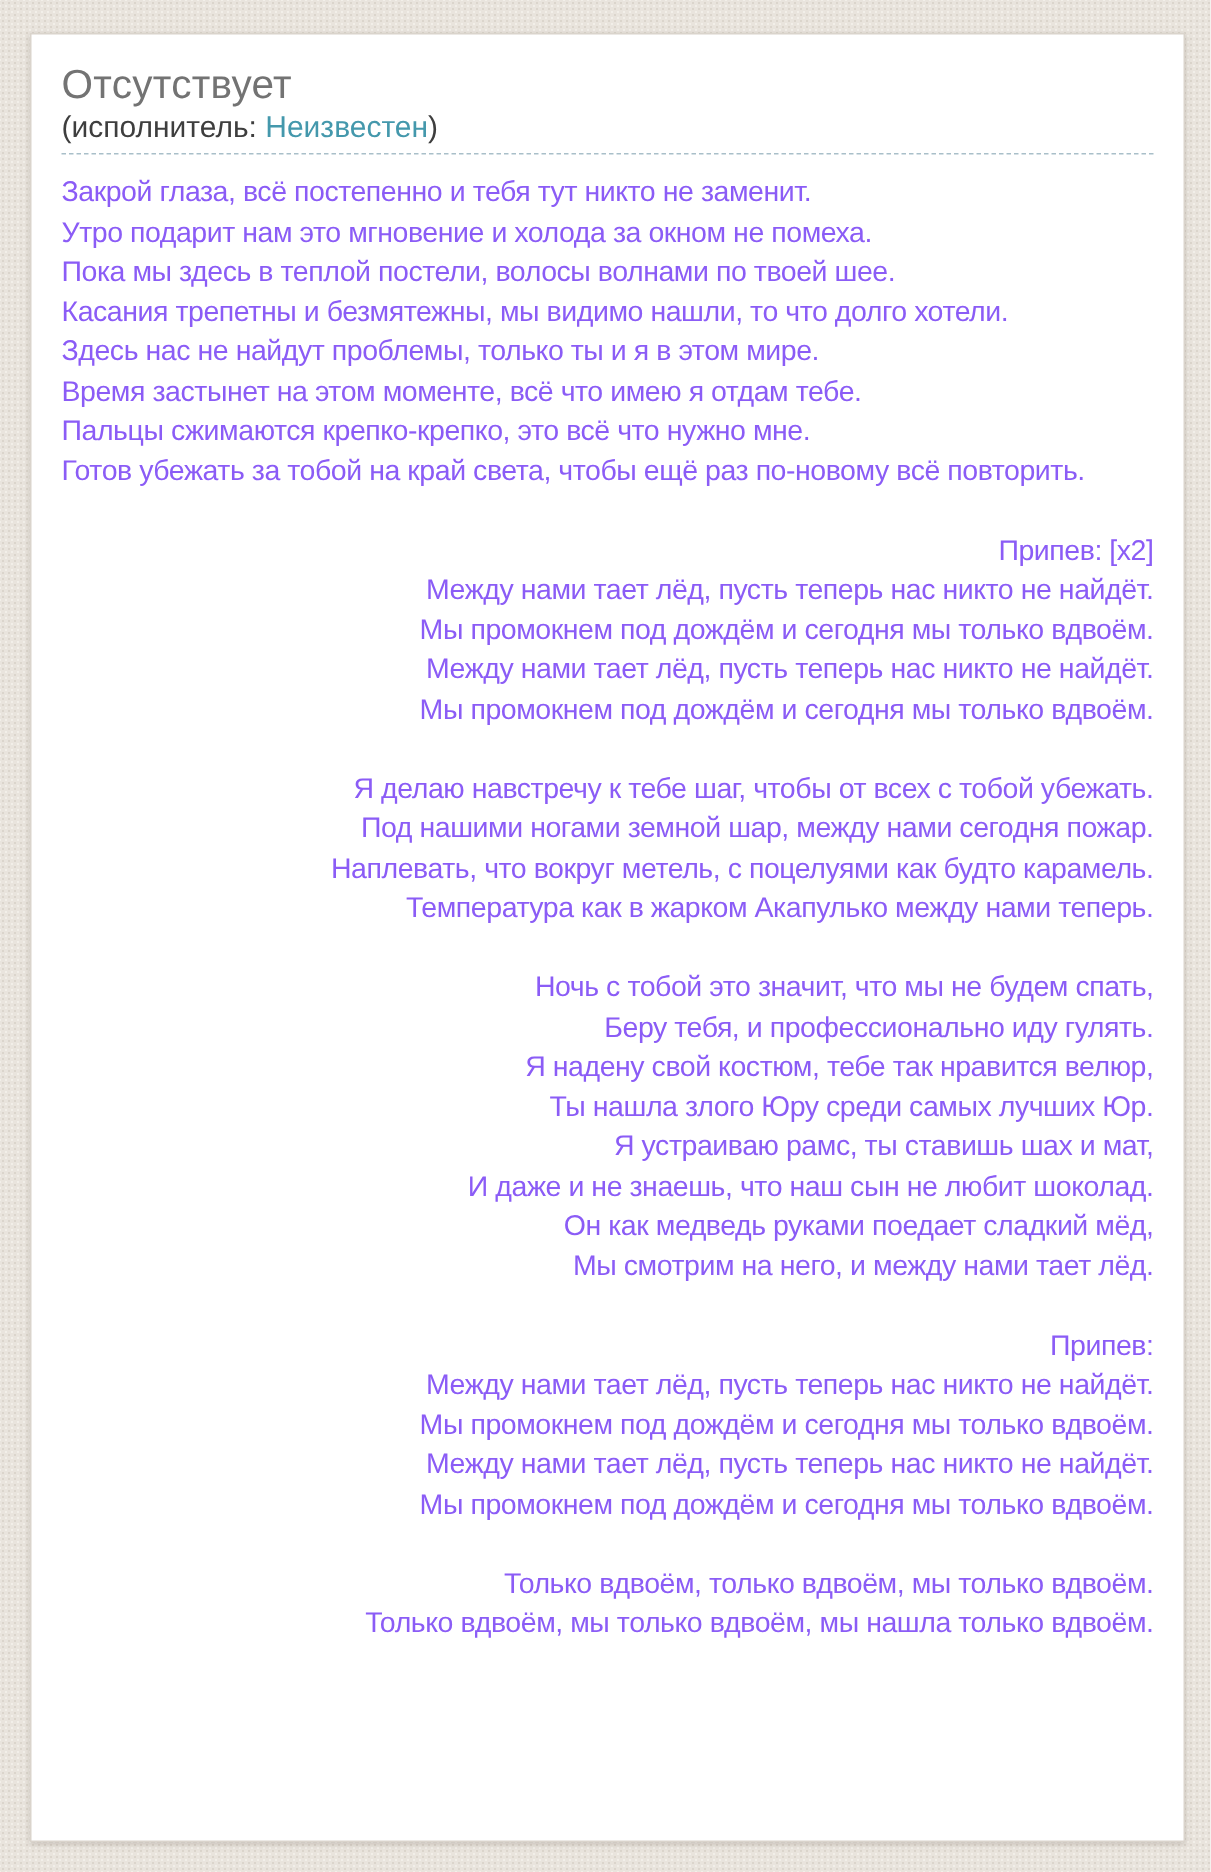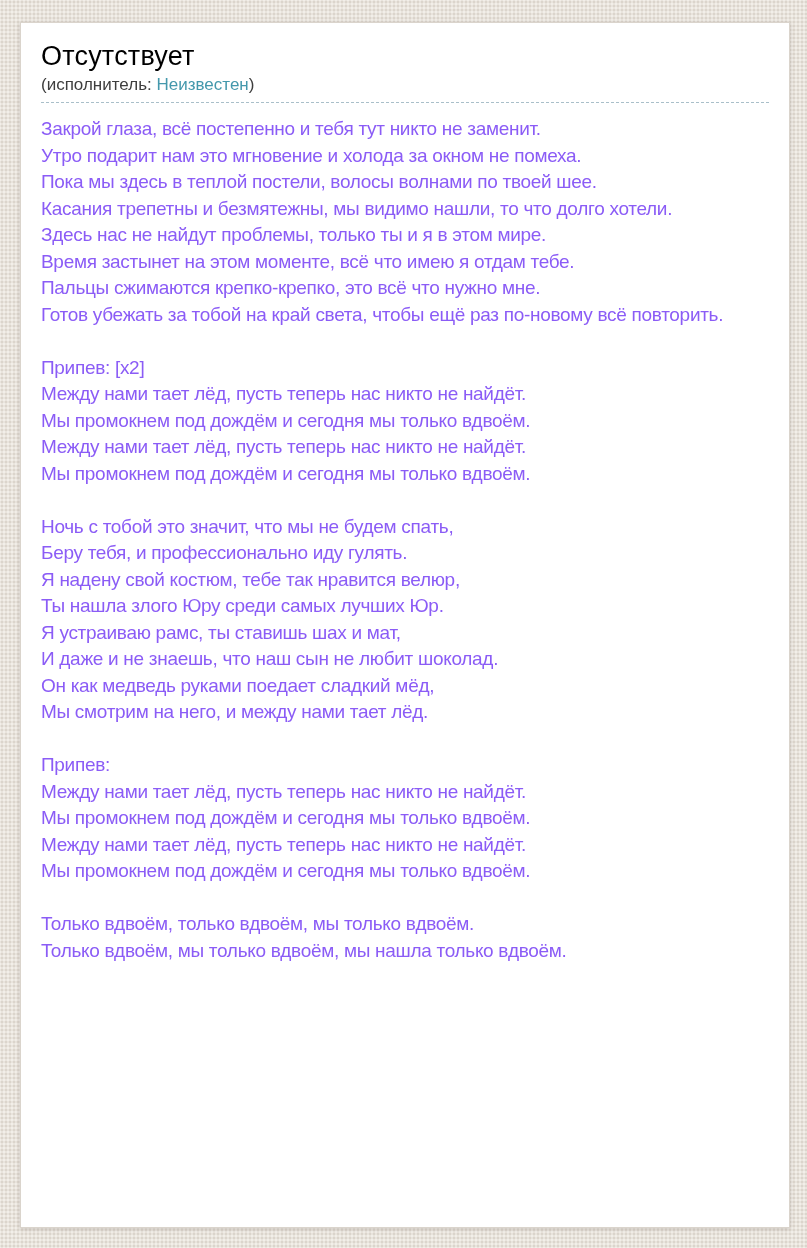--- a/index.html
+++ b/index.html
@@ -25,25 +25,25 @@
     background: #ffffff;
     border: 1px solid #dad4cc;
     box-shadow: 0 1px 4px rgba(90,80,70,0.25);
     padding: 18px 20px 22px 20px;
   }
   .song-title {
     margin: 0 0 3px 0;
     font-size: 27px;
     line-height: 31px;
     font-weight: 400;
-    color: #000000;
+    color: #737373;
     letter-spacing: 0.2px;
   }
   .artist-line {
-    font-size: 17px;
+    font-size: 20px;
     line-height: 20px;
     color: #3e3e3e;
     padding-bottom: 7px;
     border-bottom: 1px dashed #a9bfc9;
   }
   .artist-link {
     color: #4498ac;
     text-decoration: none;
     cursor: pointer;
   }
@@ -53,20 +53,21 @@
     line-height: 26.5px;
     letter-spacing: -0.3px;
     color: #8b5cf6;
   }
   .stanza {
     margin: 0;
     white-space: pre;
   }
   .stanza + .stanza {
     margin-top: 26.5px;
+    text-align: right;
   }
 </style>
 </head>
 <body>
 
 <div class="card">
 
   <h1 class="song-title">Отсутствует</h1>
 
   <div class="artist-line"><span>(исполнитель: </span><a class="artist-link">Неизвестен</a><span>)</span></div>
@@ -78,20 +79,24 @@
 Касания трепетны и безмятежны, мы видимо нашли, то что долго хотели.
 Здесь нас не найдут проблемы, только ты и я в этом мире.
 Время застынет на этом моменте, всё что имею я отдам тебе.
 Пальцы сжимаются крепко-крепко, это всё что нужно мне.
 Готов убежать за тобой на край света, чтобы ещё раз по-новому всё повторить.</p>
     <p class="stanza">Припев: [x2]
 Между нами тает лёд, пусть теперь нас никто не найдёт.
 Мы промокнем под дождём и сегодня мы только вдвоём.
 Между нами тает лёд, пусть теперь нас никто не найдёт.
 Мы промокнем под дождём и сегодня мы только вдвоём.</p>
+    <p class="stanza">Я делаю навстречу к тебе шаг, чтобы от всех с тобой убежать.
+Под нашими ногами земной шар, между нами сегодня пожар.
+Наплевать, что вокруг метель, с поцелуями как будто карамель.
+Температура как в жарком Акапулько между нами теперь.</p>
     <p class="stanza">Ночь с тобой это значит, что мы не будем спать,
 Беру тебя, и профессионально иду гулять.
 Я надену свой костюм, тебе так нравится велюр,
 Ты нашла злого Юру среди самых лучших Юр.
 Я устраиваю рамс, ты ставишь шах и мат,
 И даже и не знаешь, что наш сын не любит шоколад.
 Он как медведь руками поедает сладкий мёд,
 Мы смотрим на него, и между нами тает лёд.</p>
     <p class="stanza">Припев:
 Между нами тает лёд, пусть теперь нас никто не найдёт.

